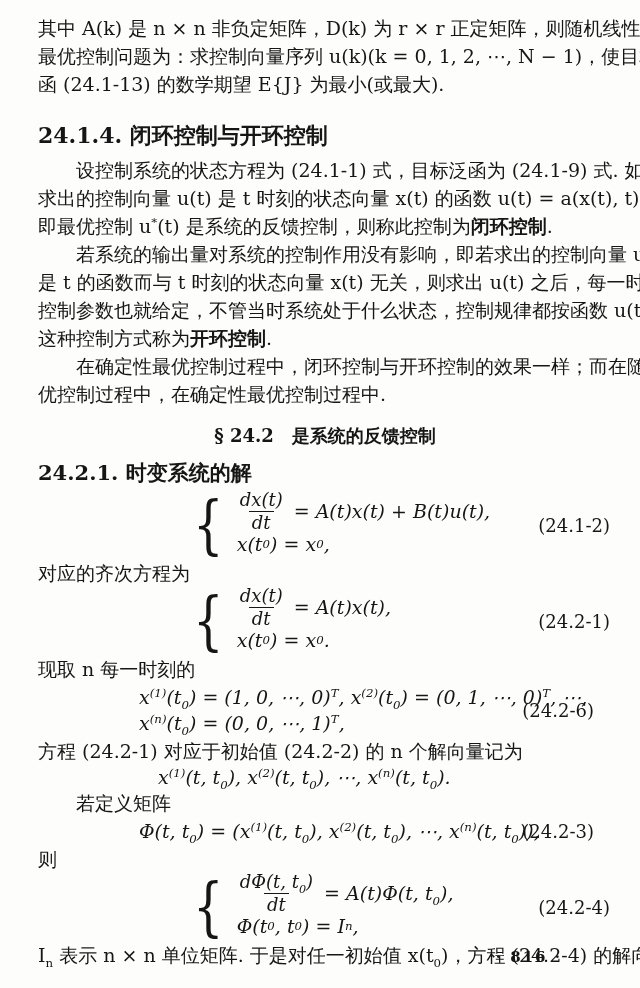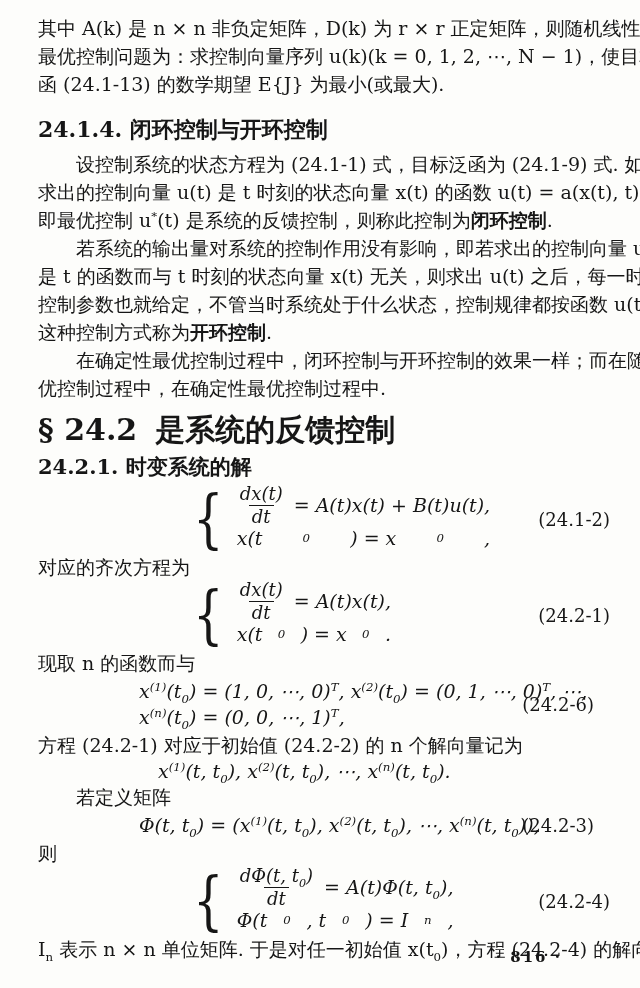--- a/index.html
+++ b/index.html
@@ -13,32 +13,32 @@
     font-family:"DejaVu Serif", serif;
     font-size:19px;
     overflow:hidden;
   }
   .line{height:28px;line-height:28px;white-space:nowrap;}
   .mline{height:26px;line-height:26px;white-space:nowrap;}
   .indent{padding-left:38px;}
   .b{font-weight:bold;}
   .h-sub{
     font-size:22px;font-weight:bold;
-    margin:16px 0 6px 0;height:30px;line-height:30px;white-space:nowrap;
+    margin:22px 0 6px 0;height:30px;line-height:30px;white-space:nowrap;
   }
   .h-center{
     margin:12px 0 6px 0;height:32px;line-height:32px;
-    display:flex;align-items:baseline;gap:18px;
-    font-size:30px;font-weight:bold;white-space:nowrap;
+    display:flex;justify-content:center;align-items:baseline;gap:18px;
+    font-size:18px;font-weight:bold;white-space:nowrap;
   }
   .h-sub2{
     font-size:21px;font-weight:bold;
     margin:6px 0 4px 0;height:30px;line-height:30px;white-space:nowrap;
   }
-  .math{font-style:italic;justify-content:space-between;}
+  .math{font-style:italic;}
   sup{font-size:62%;line-height:0;}
   sub{font-size:62%;line-height:0;}
   .eq{
     position:relative;
     display:flex;align-items:center;
     margin:2px 0;
   }
   .eq-indent-lg{padding-left:150px;}
   .eq-indent-md{padding-left:85px;}
   .eq-indent-list{padding-left:120px;}
@@ -131,21 +131,21 @@
           <span class="num">dx(t)</span>
           <span class="den">dt</span>
         </span>
         <span>= A(t)x(t),</span>
       </div>
       <div class="eq-line short math">x(t<sub>0</sub>) = x<sup>0</sup>.</div>
     </div>
     <span class="eq-label">(24.2-1)</span>
   </div>
 
-  <div class="mline">现取 n 的函数而与</div>
+  <div class="mline">现取 n 每一时刻的</div>
 
   <div class="stack">
     <div class="mline eq-indent-md math">x<sup>(1)</sup>(t<sub>0</sub>) = (1, 0, ⋯, 0)<sup>T</sup>,  x<sup>(2)</sup>(t<sub>0</sub>) = (0, 1, ⋯, 0)<sup>T</sup>, ⋯,</div>
     <div class="mline eq-indent-md math">x<sup>(n)</sup>(t<sub>0</sub>) = (0, 0, ⋯, 1)<sup>T</sup>,</div>
     <span class="eq-label">(24.2-6)</span>
   </div>
 
   <div class="mline">方程 (24.2-1) 对应于初始值 (24.2-2) 的 n 个解向量记为</div>
   <div class="mline eq-indent-list math">x<sup>(1)</sup>(t, t<sub>0</sub>), x<sup>(2)</sup>(t, t<sub>0</sub>), ⋯, x<sup>(n)</sup>(t, t<sub>0</sub>).</div>
 

